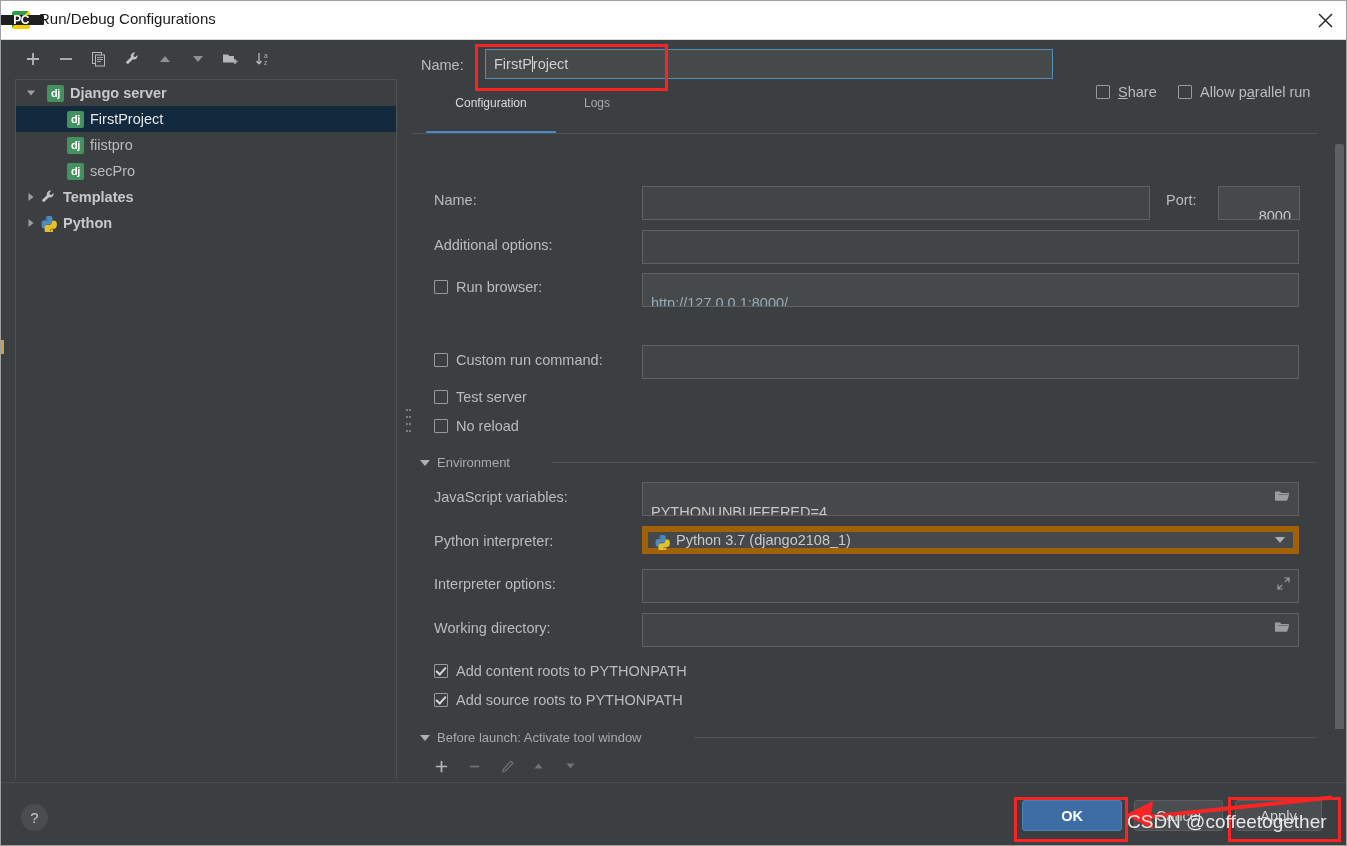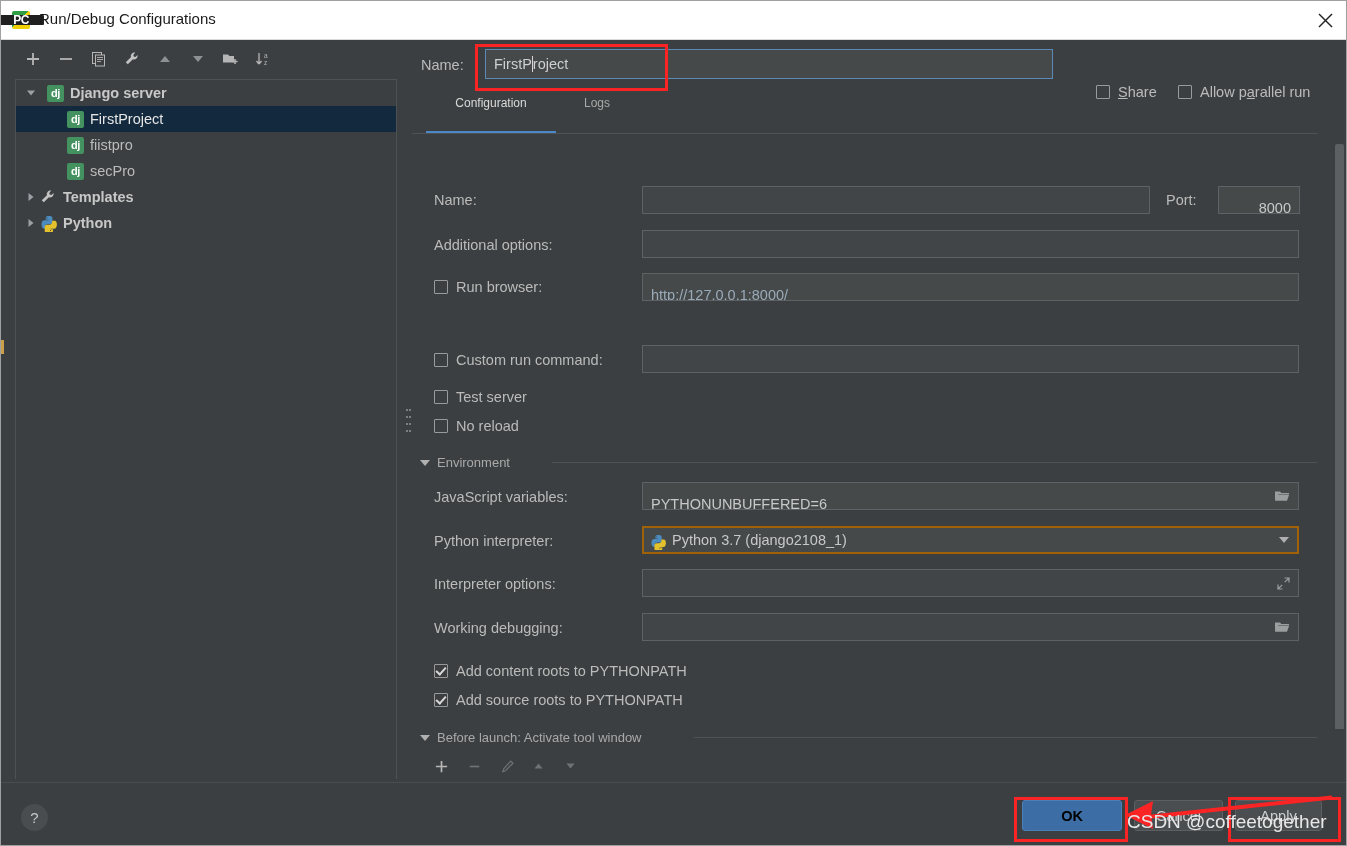--- a/index.html
+++ b/index.html
@@ -160,34 +160,34 @@
     position: absolute; left: 0; top: 94px; width: 936px; height: 595px;
     overflow: hidden;
   }
   .row-label {
     position: absolute; font-size: 14.5px; color: #bbbbbb; white-space: nowrap;
   }
   .field {
     position: absolute; background: #45494a;
     border: 1px solid #5e6264;
     font-size: 14.5px; color: #c8c8c8;
-    line-height: 26px; padding: 8px 8px;
+    line-height: 26px; padding: 16px 8px;
     white-space: nowrap; overflow: hidden;
     cursor: text;
   }
   .field.empty { background: #414547; }
   .field.url { color: #9aaab8; }
   .field-icon {
     position: absolute; width: 16px; height: 16px;
     display:flex; align-items:center; justify-content:center;
     cursor: pointer;
   }
   .field-icon svg { display:block; }
   .combo {
-    position: absolute; background: #45494a; border: 2px solid #a16207;
+    position: absolute; background: #45494a; border: 6px solid #a16207;
     font-size: 14.5px; color: #c8c8c8; line-height: 26px;
     display: flex; align-items: center; padding: 0 6px; cursor: pointer;
   }
   .combo .caret {
     position: absolute; right: 8px; top: 50%; margin-top: -3px;
     width: 0; height: 0; border-left: 5px solid transparent;
     border-right: 5px solid transparent; border-top: 6px solid #b0b0b0;
   }
   .py-icon { width: 16px; height: 16px; flex:none; margin-right: 6px; }
 
@@ -240,21 +240,21 @@
     font-size: 15px; color: #c6c6c6; cursor: pointer;
   }
   .btn {
     position: absolute; top: 17px; height: 31px;
     border: 1px solid #5b5f61; background: #4a4e50;
     font-size: 14.5px; color: #cfcfcf;
     display: flex; align-items: center; justify-content: center;
     border-radius: 3px; cursor: pointer;
   }
   .btn.primary {
-    background: #3c6ea5; border-color: #4b7fb8; color: #000000; font-weight: bold;
+    background: #3c6ea5; border-color: #4b7fb8; color: #ffffff; font-weight: bold;
   }
   #watermark {
     position: absolute; left: 1126px; top: 810px;
     font-size: 19px; color: #e8e8e8; white-space: nowrap;
     pointer-events: none;
   }
   #red-arrow { position: absolute; left: 1122px; top: 796px; pointer-events: none; }
   #arrow-tail {
     position: absolute; left: 1146px; top: 814px; width: 186px; height: 4px;
     background: #fb2424; transform: rotate(-6deg); transform-origin: left center;
@@ -465,21 +465,21 @@
         <span class="cbx-label">No reload</span>
       </div>
 
       <div class="sec-header" style="left:8px;top:321px">
         <span class="tri"></span>
         <span>Environment</span>
       </div>
       <div class="sec-line" style="left:140px;top:328px;width:765px"></div>
 
       <div class="row-label" style="left:22px;top:355px">JavaScript variables:</div>
-      <div class="field" style="left:230px;top:348px;width:657px;height:28px">PYTHONUNBUFFERED=6</div>
+      <div class="field" style="left:230px;top:348px;width:657px;height:28px">PYTHONUNBUFFERED=4</div>
       <div class="field-icon" style="left:862px;top:354px">
         <svg width="16" height="14" viewBox="0 0 16 14">
             <path d="M1 2.5h5l1.3 1.6H15v1H4.4L1.6 11H1z" fill="#9a9e9f"></path>
             <path d="M3.2 5.6h12L13 11.8H1z" fill="#9a9e9f"></path>
           </svg>
       </div>
 
       <div class="row-label" style="left:22px;top:399px">Python interpreter:</div>
       <div class="combo" style="left:230px;top:392px;width:657px;height:28px">
         <span class="py-icon">
@@ -494,21 +494,21 @@
 
       <div class="row-label" style="left:22px;top:442px">Interpreter options:</div>
       <div class="field empty" style="left:230px;top:435px;width:657px;height:28px"></div>
       <div class="field-icon" style="left:863px;top:441px">
         <svg width="15" height="15" viewBox="0 0 15 15">
           <path d="M8.5 2h4.5v4.5M13 2L8.8 6.2" stroke="#9a9e9f" stroke-width="1.2" fill="none"></path>
           <path d="M6.5 13H2V8.5M2 13l4.2-4.2" stroke="#9a9e9f" stroke-width="1.2" fill="none"></path>
         </svg>
       </div>
 
-      <div class="row-label" style="left:22px;top:486px">Working debugging:</div>
+      <div class="row-label" style="left:22px;top:486px">Working directory:</div>
       <div class="field empty" style="left:230px;top:479px;width:657px;height:28px"></div>
       <div class="field-icon" style="left:862px;top:485px">
         <svg width="16" height="14" viewBox="0 0 16 14">
             <path d="M1 2.5h5l1.3 1.6H15v1H4.4L1.6 11H1z" fill="#9a9e9f"></path>
             <path d="M3.2 5.6h12L13 11.8H1z" fill="#9a9e9f"></path>
           </svg>
       </div>
 
       <div class="chk-row" style="left:22px;top:529px">
         <span class="cbx checked"></span>

